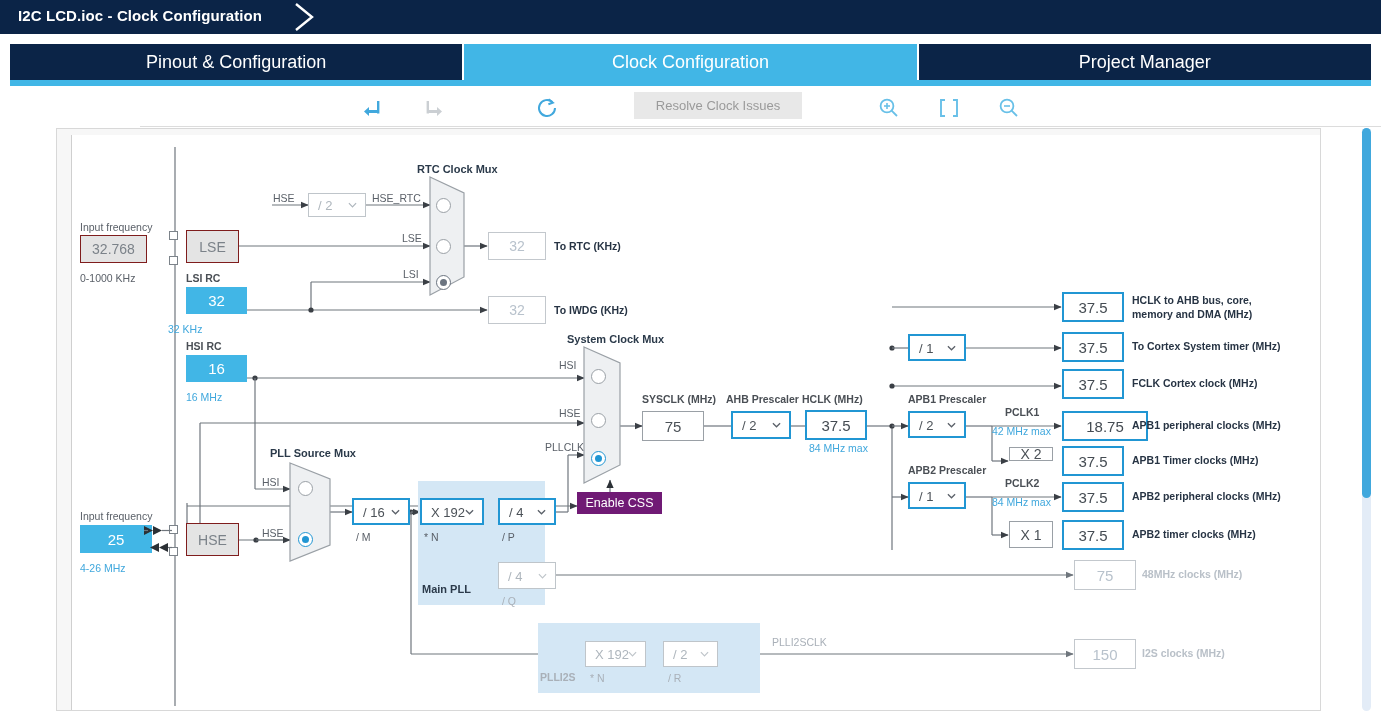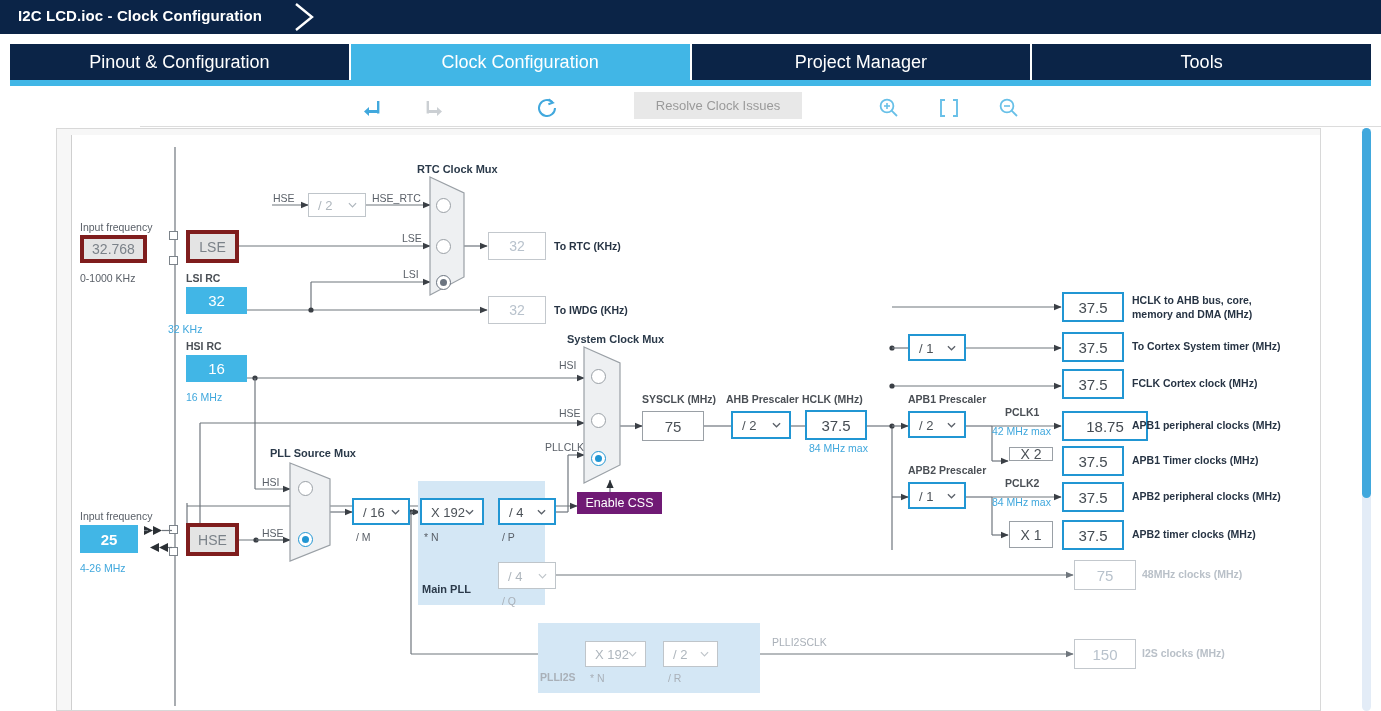--- a/index.html
+++ b/index.html
@@ -105,21 +105,21 @@
     user-select: none;
   }
   .val-box.active {
     border: 2px solid #2196d3;
     color: #444b52;
   }
   .val-box.filled {
     background: #41b6e6; border: 1px solid #41b6e6; color: #ffffff;
   }
   .val-box.grey {
-    background: #e4e4e4; border: 4px solid #7f1d1d; color: #7b8289;
+    background: #e4e4e4; border: 1px solid #7f1d1d; color: #7b8289;
   }
   .val-box.disabled { color: #b8c2cc; border-color: #c3c8cd; }
 
   .sel-box {
     position: absolute;
     background: #ffffff;
     border: 1px solid #9aa0a6;
     color: #6b7480;
     font-size: 13px;
     user-select: none; cursor: pointer;
@@ -187,21 +187,20 @@
   <div id="titlebar-label">I2C LCD.ioc - Clock Configuration</div>
   <svg id="titlebar-chevron" viewBox="0 0 34 34">
     <polyline points="8,4 24,17 8,30" fill="none" stroke="#ffffff" stroke-width="2.4"></polyline>
   </svg>
 </div>
 
 <div id="tabstrip">
   <div class="tab">Pinout &amp; Configuration</div>
   <div class="tab active">Clock Configuration</div>
   <div class="tab">Project Manager</div>
-  <div class="tab">Tools</div>
 </div>
 <div id="tabstrip-underline"></div>
 
 <div id="toolbar"></div>
 
 <div class="tb-icon" id="tb-undo">
   <svg viewBox="0 0 24 24" width="24" height="24">
     <path d="M18 17 H8 V20 L3 15.5 L8 11 V14 H18 Z" fill="#41a8dd"></path>
     <rect x="16" y="5" width="2.4" height="12.5" fill="#41a8dd"></rect>
   </svg>
@@ -403,21 +402,21 @@
 
   <div class="lbl" style="left:114px; top:137px;">LSI RC</div>
   <div class="val-box filled" style="left:114px; top:152px; width:61px; height:27px; font-size:15px;">32</div>
   <div class="lbl blue" style="left:96px; top:188px;">32 KHz</div>
 
   <div class="lbl" style="left:114px; top:205px;">HSI RC</div>
   <div class="val-box filled" style="left:114px; top:220px; width:61px; height:27px; font-size:15px;">16</div>
   <div class="lbl blue" style="left:114px; top:256px;">16 MHz</div>
 
   <div class="lbl plain" style="left:8px; top:375px;">Input frequency</div>
-  <div class="val-box filled" style="left:8px; top:390px; width:58px; height:28px; font-size:15px;font-weight:bold;">25</div>
+  <div class="val-box filled" style="left:8px; top:390px; width:72px; height:28px; font-size:15px;">25</div>
   <div class="lbl blue" style="left:8px; top:427px;">4-26 MHz</div>
 
   <div class="tiny-sq" style="left:97px; top:390px;"></div>
   <div class="tiny-sq" style="left:97px; top:412px;"></div>
   <div class="val-box grey" style="left:114px; top:388px; width:53px; height:33px; font-size:14px;">HSE</div>
 
   <svg class="wires" style="left:72px; top:382px;" width="34" height="44">
     <g fill="#2b3035">
       <polygon points="0,9 9,13.5 0,18"></polygon>
       <polygon points="9,9 18,13.5 9,18"></polygon>

